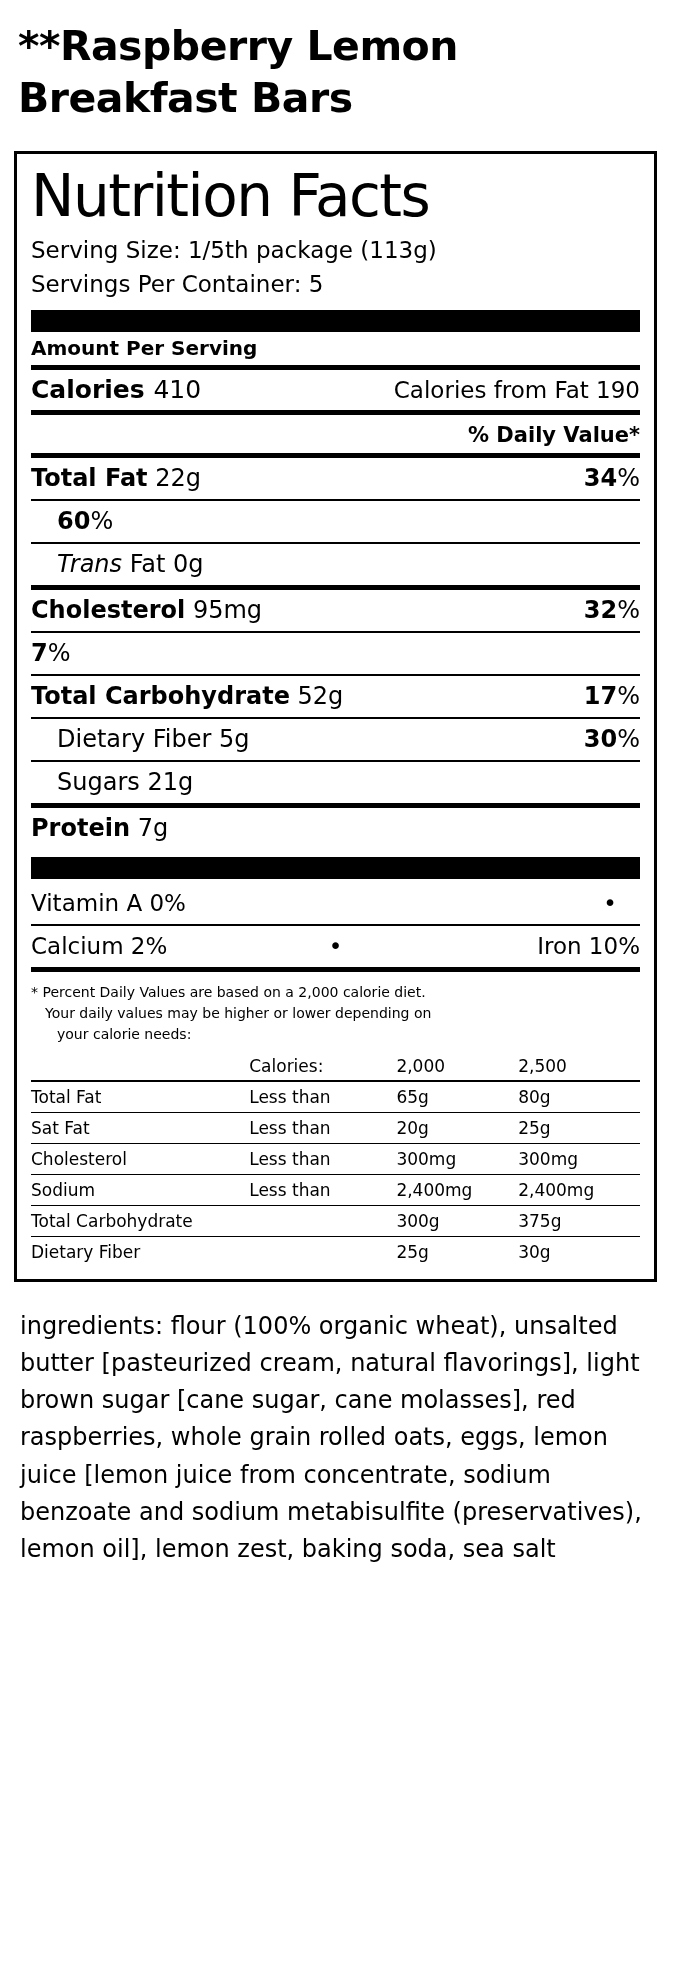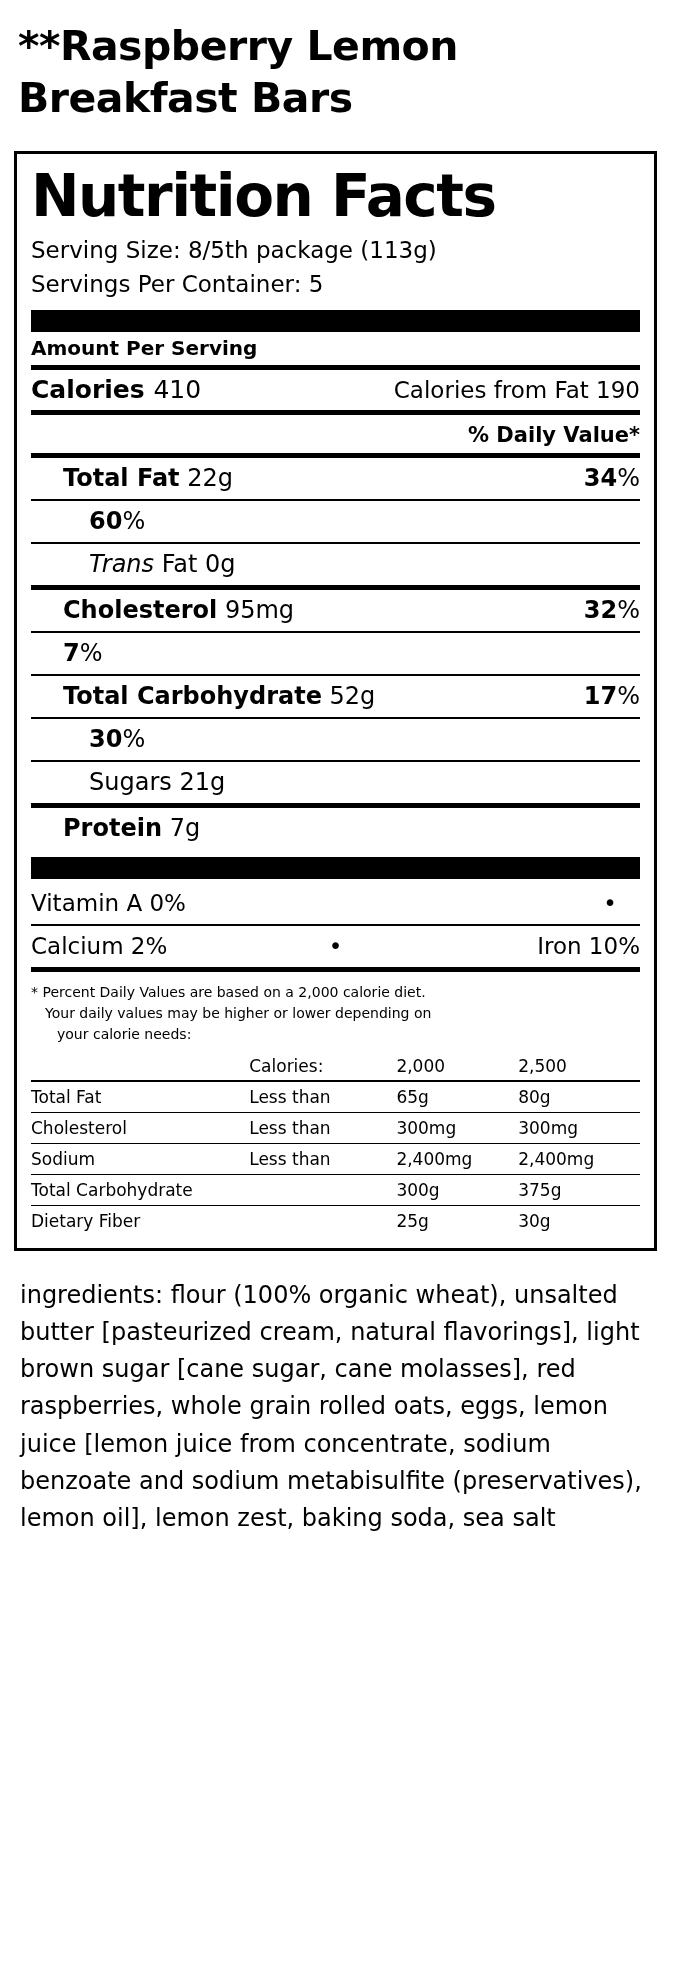--- a/index.html
+++ b/index.html
@@ -34,21 +34,21 @@
   .nf-panel {
     border: 3px solid #000;
     box-sizing: border-box;
     width: 643px;
     margin: 0 auto;
     padding: 6px 14px 12px 14px;
     background: #fff;
   }
   .nf-title {
     font-size: 58px;
-    font-weight: bold;
+    font-weight: normal;
     letter-spacing: -1.5px;
     line-height: 1.05;
     margin: 6px 0 6px 0;
   }
   .nf-serving {
     font-size: 23px;
     line-height: 1.5;
     margin: 0;
   }
   .rule-thick {
@@ -86,21 +86,20 @@
     font-size: 21px;
     font-weight: bold;
     padding: 8px 0 6px 0;
   }
   .nf-row {
     display: flex;
     justify-content: space-between;
     align-items: flex-start;
     font-size: 24px;
     padding: 6px 0 7px 0;
-    margin-left: 32px;
   }
   .nf-row .name { }
   .nf-row .name b { font-weight: bold; }
   .nf-row .name .ital { font-style: italic; }
   .nf-row .dv { font-weight: bold; font-size: 24px; }
   .nf-row .dv .pct { font-weight: normal; }
   .indent1 { padding-left: 26px; }
   .vit-row {
     display: flex;
     font-size: 23px;
@@ -149,21 +148,21 @@
 <body>
 
 <div class="page">
 
   <h1 class="product-title">**Raspberry Lemon Breakfast Bars</h1>
 
   <div class="nf-panel">
 
     <div class="nf-title">Nutrition Facts</div>
 
-    <div class="nf-serving">Serving Size: 8/5th package (113g)</div>
+    <div class="nf-serving">Serving Size: 1/5th package (113g)</div>
     <div class="nf-serving">Servings Per Container: 5</div>
 
     <hr class="rule-thick">
 
     <div class="amount-per">Amount Per Serving</div>
 
     <hr class="rule-med">
 
     <div class="cal-row">
       <div class="lbl">
@@ -219,20 +218,24 @@
     <div class="nf-row">
       <div class="name">
         <b>Total Carbohydrate</b>
         <span>52g</span>
       </div>
       <div class="dv"><span>17</span><span class="pct">%</span></div>
     </div>
     <hr class="rule-thin">
 
     <div class="nf-row indent1">
+      <div class="name">
+        <span>Dietary Fiber</span>
+        <span>5g</span>
+      </div>
       <div class="dv"><span>30</span><span class="pct">%</span></div>
     </div>
     <hr class="rule-thin">
 
     <div class="nf-row indent1">
       <div class="name">
         <span>Sugars</span>
         <span>21g</span>
       </div>
       <div class="dv"></div>
@@ -277,20 +280,26 @@
         </tr>
       </thead>
       <tbody>
         <tr>
           <td class="c-label">Total Fat</td>
           <td class="c-less">Less than</td>
           <td class="c-a">65g</td>
           <td class="c-b">80g</td>
         </tr>
         <tr>
+          <td class="c-label dv-sub">Sat Fat</td>
+          <td class="c-less">Less than</td>
+          <td class="c-a">20g</td>
+          <td class="c-b">25g</td>
+        </tr>
+        <tr>
           <td class="c-label">Cholesterol</td>
           <td class="c-less">Less than</td>
           <td class="c-a">300mg</td>
           <td class="c-b">300mg</td>
         </tr>
         <tr>
           <td class="c-label">Sodium</td>
           <td class="c-less">Less than</td>
           <td class="c-a">2,400mg</td>
           <td class="c-b">2,400mg</td>

